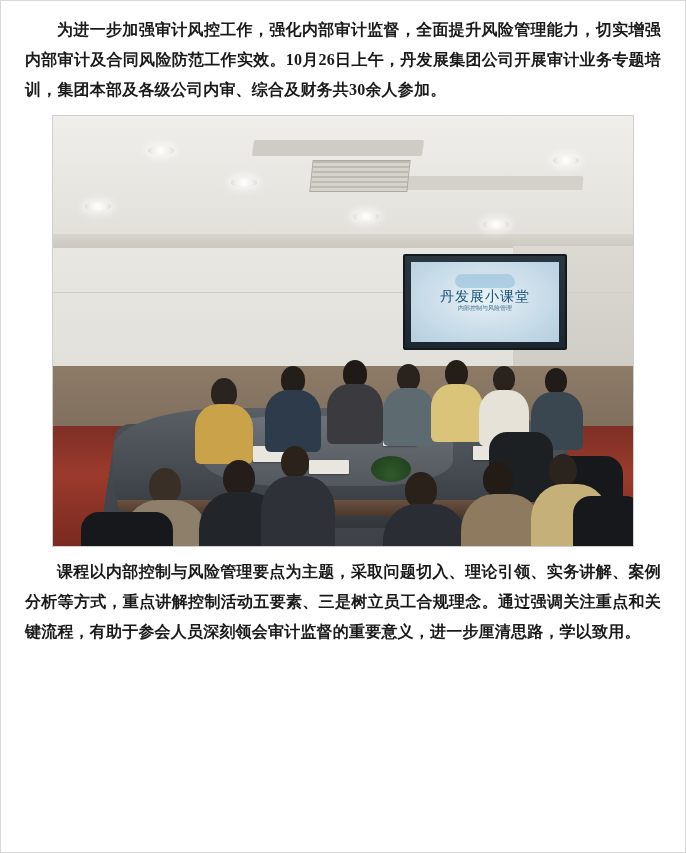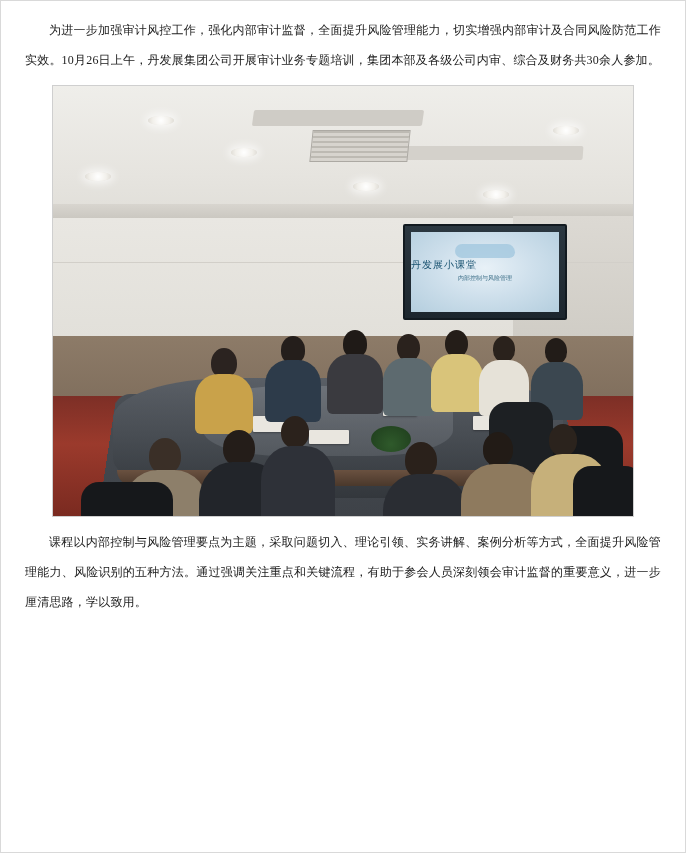--- a/index.html
+++ b/index.html
@@ -16,28 +16,29 @@
   .page {
     position: relative;
     width: 686px;
     height: 853px;
     box-sizing: border-box;
     border: 1px solid #d9d9d9;
     background: #ffffff;
     padding: 14px 24px 10px 24px;
   }
   .para {
-    font-size: 12px;
+    font-size: 16px;
     line-height: 30px;
     color: #1a1a1a;
     text-align: justify;
     text-justify: inter-ideograph;
     text-indent: 2em;
     margin: 0 0 6px 0;
     letter-spacing: 0.2px;
+    font-weight: bold;
   }
   .para.first {
     margin-bottom: 10px;
   }
   .photo-wrap {
     margin: 0 0 10px 0;
     display: flex;
     justify-content: center;
   }
   .photo {
@@ -120,21 +121,22 @@
     border-radius: 2px;
   }
   .screen-inner {
     position: absolute;
     left: 6px; top: 6px; right: 6px; bottom: 6px;
     background: radial-gradient(ellipse at 50% 45%, #e8f1f7 0%, #cfe0ec 45%, #b4cede 100%);
   }
   .screen-title {
     position: absolute;
     left: 0; right: 0; top: 26px;
-    font-size: 10px;
+    text-align: center;
+    font-size: 14px;
     color: #16506e;
     font-family: Liberation Sans, sans-serif;
     letter-spacing: 1px;
   }
   .screen-sub {
     position: absolute;
     left: 0; right: 0; top: 42px;
     text-align: center;
     font-size: 6px;
     color: #3a6d86;
@@ -325,15 +327,15 @@
       <div class="person">
         <div class="head" style="left:496px; top:338px; width:28px; height:32px; background:#2b231d;"></div>
         <div class="body" style="left:478px; top:368px; width:78px; height:88px; background:#c6b07a;"></div>
       </div>
 
       <div class="chair" style="left:28px; top:396px; width:92px; height:40px;"></div>
       <div class="chair" style="left:520px; top:380px; width:70px; height:56px;"></div>
     </div>
   </div>
 
-  <p class="para">课程以内部控制与风险管理要点为主题，采取问题切入、理论引领、实务讲解、案例分析等方式，全面提升风险管理能力、风险识别的五种方法。通过强调关注重点和关键流程，有助于参会人员深刻领会审计监督的重要意义，进一步厘清思路，学以致用。</p>
+  <p class="para">课程以内部控制与风险管理要点为主题，采取问题切入、理论引领、实务讲解、案例分析等方式，重点讲解控制活动五要素、三是树立员工合规理念。通过强调关注重点和关键流程，有助于参会人员深刻领会审计监督的重要意义，进一步厘清思路，学以致用。</p>
 
 </div>
 
 </body></html>

